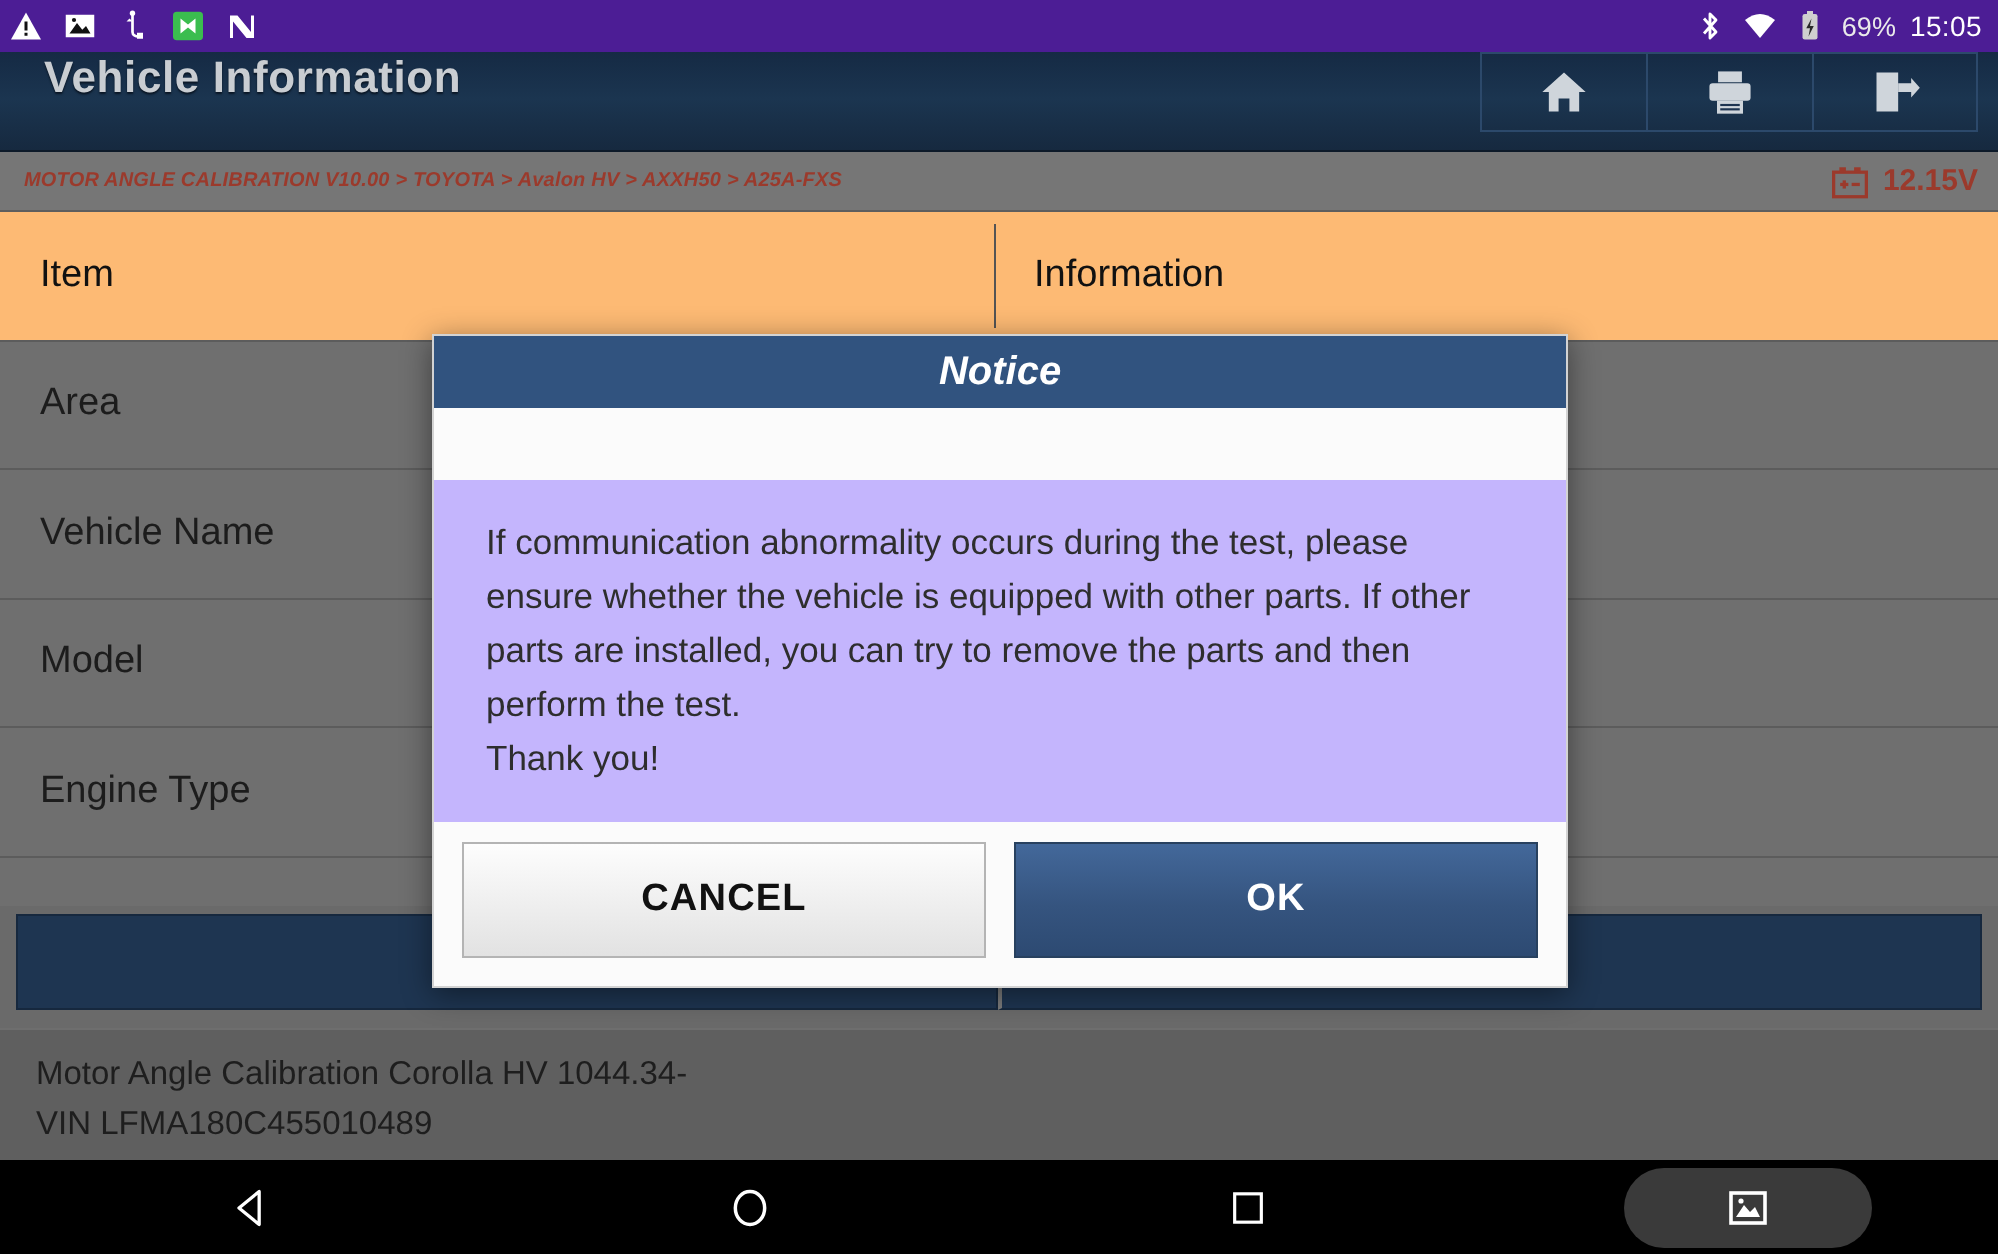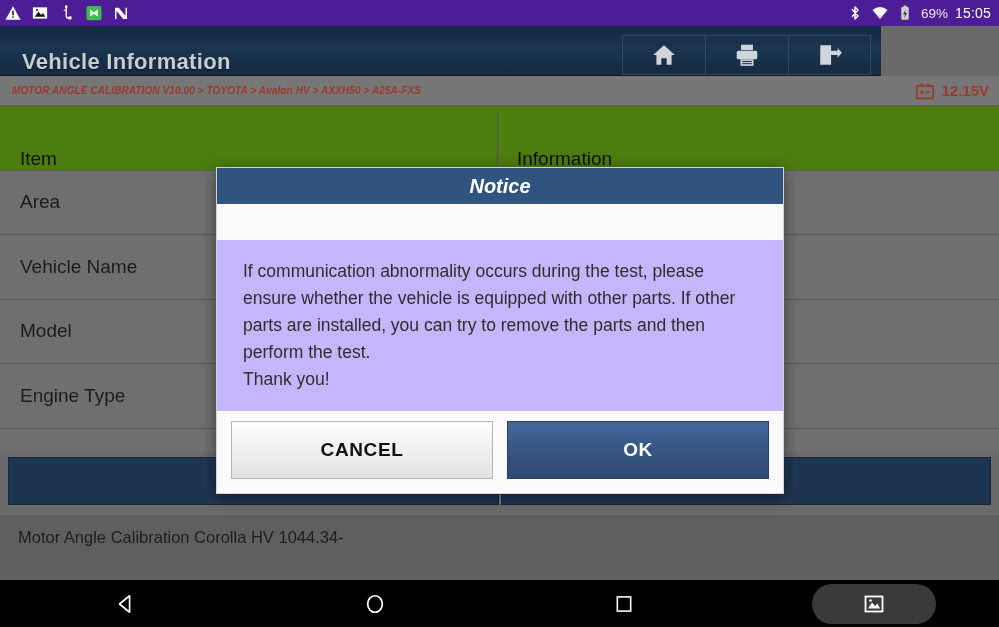--- a/index.html
+++ b/index.html
@@ -18,24 +18,24 @@
     padding: 0 8px 0 4px; color: #e8e8e8;
   }
   .sb-left { display: flex; align-items: center; gap: 9px; }
   .sb-right { margin-left: auto; display: flex; align-items: center; gap: 7px; }
   .sb-ico { width: 18px; height: 18px; display: block; }
   .sb-text { font-size: 14px; color: #ffffff; letter-spacing: .2px; }
   .sb-pct { font-size: 13.5px; color: #eaeaea; }
 
   
   .appbar {
-    position: absolute; top: 26px; left: 0; width: 881px; height: 50px;
+    position: absolute; top: 26px; left: 0; width: 999px; height: 50px;
     background: linear-gradient(180deg,#152a44 0%, #1b3550 48%, #16293f 100%);
     border-bottom: 1px solid #0d1a29;
-    display: flex; align-items: flex-end;
+    display: flex; align-items: flex-start;
   }
   .appbar-title {
     color: #c9cdd2; font-size: 22px; font-weight: bold; padding-left: 22px;
     letter-spacing: .3px; text-shadow: 0 1px 1px #0a1624;
   }
   .appbar-actions { margin-left: auto; display: flex; height: 40px; margin-right: 10px; }
   .tb-btn {
     width: 83px; height: 40px; display: flex; align-items: center; justify-content: center;
     background: linear-gradient(180deg,#26405e 0%, #1d3busy 0%, #1d3350 55%, #172a42 100%);
     border: 1px solid #2c496b; border-right: none;
@@ -52,21 +52,21 @@
   .crumb-text {
     color: #9b3a2c; font-size: 10px; font-style: italic; font-weight: bold;
     white-space: nowrap; letter-spacing: .1px;
   }
   .volt-wrap { margin-left: auto; display: flex; align-items: center; gap: 6px; }
   .volt-text { color: #9b3a2c; font-size: 15px; font-weight: bold; }
 
   
   .table { position: absolute; top: 106px; left: 0; width: 999px; height: 347px; background: #6f6f6f; }
   .trow { position: relative; height: 64.5px; display: flex; align-items: center; border-bottom: 1px solid #5c5c5c; }
-  .trow.head { background: #4d7c0f; align-items: flex-end; }
+  .trow.head { background: #fdba74; }
   .cell-item { width: 497px; padding-left: 20px; color: #1c1c1c; font-size: 19px; }
   .trow.head .cell-item, .trow.head .cell-info { color: #111; font-size: 19px; }
   .cell-info { flex: 1; padding-left: 20px; color: #1c1c1c; font-size: 19px; }
   .vdiv { position: absolute; left: 497px; top: 6px; bottom: 6px; width: 1px; background: #545454; }
 
   
   .actionbar {
     position: absolute; left: 0; top: 453px; width: 999px; height: 56px;
     padding: 4px 8px; display: flex; gap: 0;
   }
@@ -242,20 +242,21 @@
     </div>
   </div>
 
   <div class="actionbar">
     <div class="act-btn">Cancel</div>
     <div class="act-btn right">OK</div>
   </div>
 
   <div class="footer">
     <div class="footer-line">Motor Angle Calibration Corolla HV 1044.34-</div>
+    <div class="footer-line">VIN LFMA180C455010489</div>
   </div>
 
   <div class="navbar">
     <div class="nav-slot">
       <svg width="22" height="22" viewBox="0 0 24 24">
           <path d="M17 3 L6 12 L17 21 Z" fill="none" stroke="#fff" stroke-width="1.8" stroke-linejoin="round"></path>
         </svg>
     </div>
     <div class="nav-slot">
       <svg width="22" height="22" viewBox="0 0 24 24">

